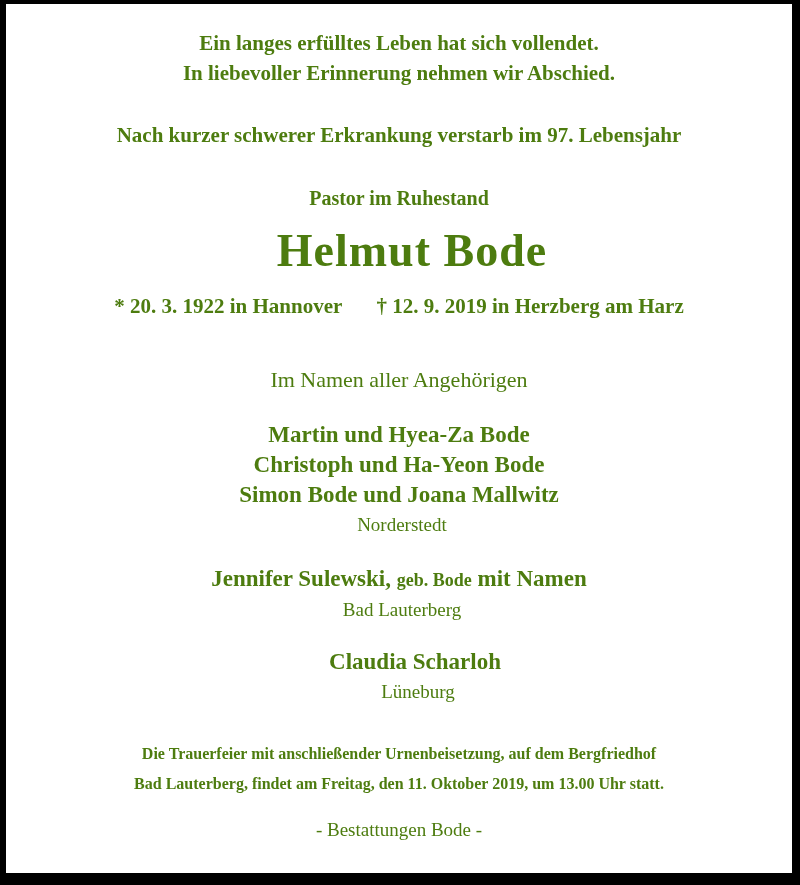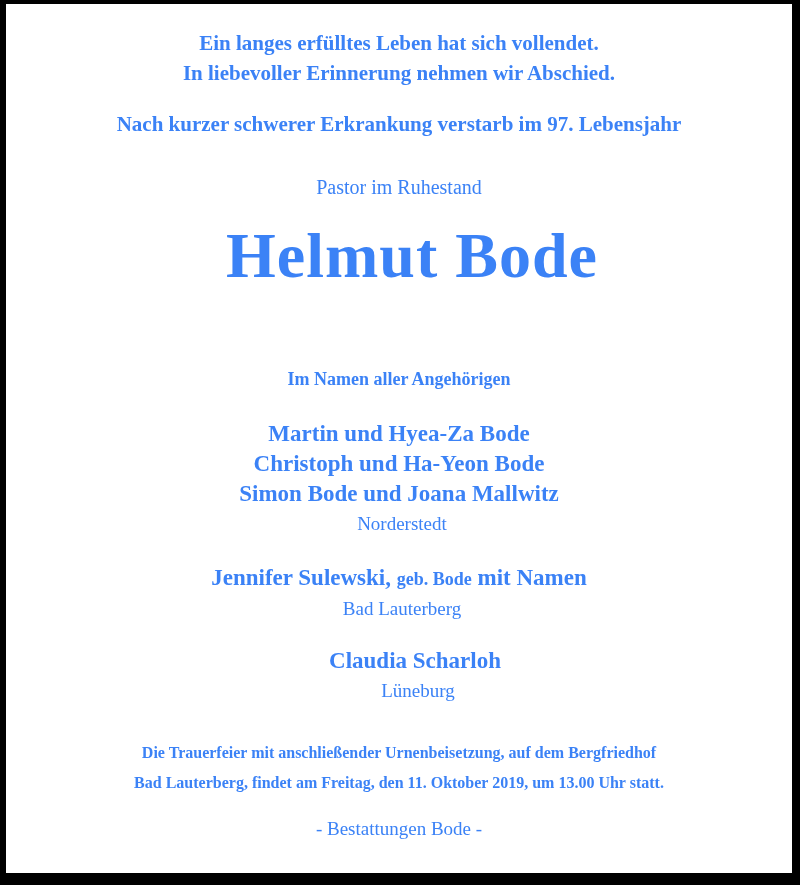--- a/index.html
+++ b/index.html
@@ -14,65 +14,65 @@
     box-sizing: border-box;
     background: #ffffff;
     border-style: solid;
     border-color: #000000;
     border-top-width: 4px;
     border-left-width: 6px;
     border-right-width: 8px;
     border-bottom-width: 12px;
     overflow: hidden;
     font-family: "Liberation Serif", "DejaVu Serif", serif;
-    color: #3b82f6;
+    color: #4d7c0f;
     text-align: center;
   }
   .line { white-space: nowrap; }
 
   .intro {
     margin-top: 24px;
     font-size: 21px;
     font-weight: bold;
     line-height: 30px;
   }
   .announcement {
-    margin-top: 21px;
+    margin-top: 32px;
     font-size: 21px;
     font-weight: bold;
     line-height: 30px;
   }
   .role {
     margin-top: 36px;
     font-size: 20px;
-    font-weight: normal;
+    font-weight: bold;
     line-height: 24px;
   }
   .deceased-name {
-    margin-top: 18px;
-    font-size: 64px;
+    margin-top: 2px;
+    font-size: 46px;
     font-weight: bold;
     line-height: 78px;
     letter-spacing: 1px;
     text-shadow: 1px 1px 0 rgba(255,255,255,0.25);
     padding-left: 26px;
   }
   .dates {
     margin-top: 2px;
     display: flex;
     justify-content: center;
     gap: 34px;
     font-size: 21px;
     font-weight: bold;
     line-height: 28px;
   }
   .on-behalf {
-    margin-top: 70px;
-    font-size: 18px;
-    font-weight: bold;
+    margin-top: 46px;
+    font-size: 22px;
+    font-weight: normal;
     line-height: 28px;
   }
   .family-group .name-line {
     font-size: 23px;
     font-weight: bold;
     line-height: 30px;
   }
   .family-group .city-line {
     margin-top: 2px;
     font-size: 19px;
@@ -108,20 +108,24 @@
     <div class="line">Ein langes erfülltes Leben hat sich vollendet.</div>
     <div class="line">In liebevoller Erinnerung nehmen wir Abschied.</div>
   </div>
 
   <div class="announcement line">Nach kurzer schwerer Erkrankung verstarb im 97. Lebensjahr</div>
 
   <div class="role line">Pastor im Ruhestand</div>
 
   <div class="deceased-name line">Helmut Bode</div>
 
+  <div class="dates">
+    <span class="line">* 20. 3. 1922 in Hannover</span>
+    <span class="line">† 12. 9. 2019 in Herzberg am Harz</span>
+  </div>
 
   <div class="on-behalf line">Im Namen aller Angehörigen</div>
 
   <div class="family-group group-1">
     <div class="name-line line">Martin und Hyea-Za Bode</div>
     <div class="name-line line">Christoph und Ha-Yeon Bode</div>
     <div class="name-line line">Simon Bode und Joana Mallwitz</div>
     <div class="city-line line">Norderstedt</div>
   </div>
 

